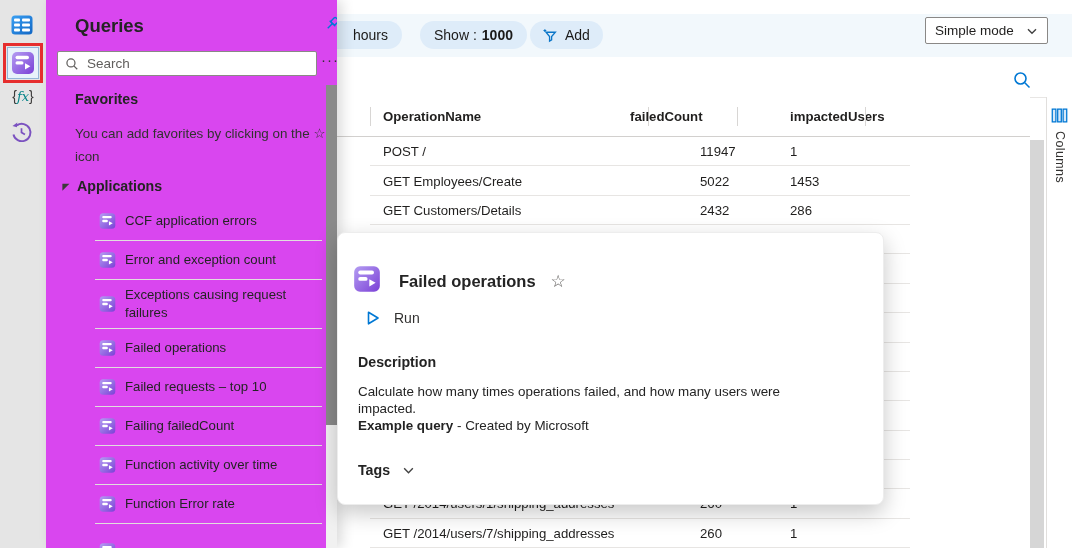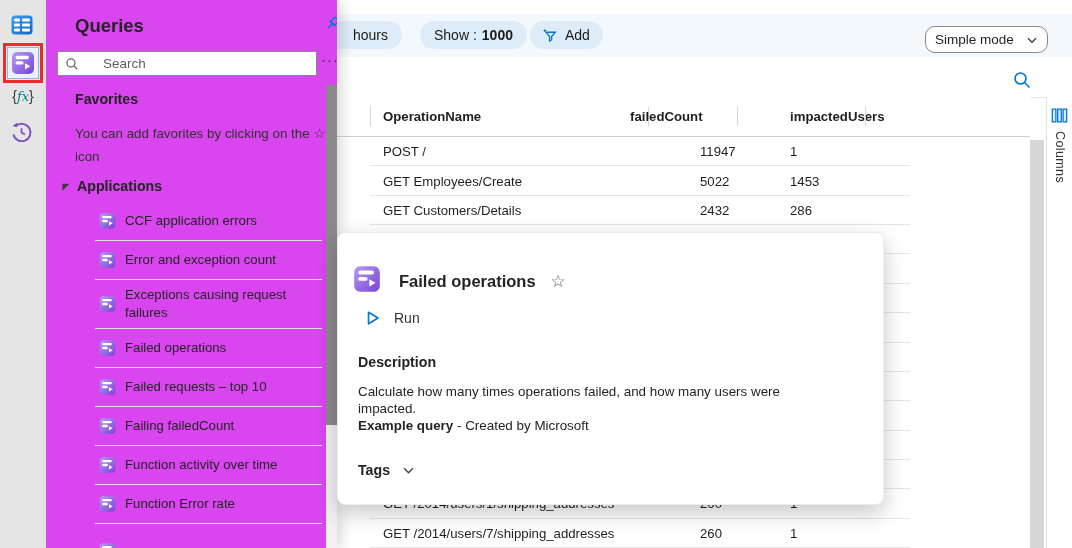--- a/index.html
+++ b/index.html
@@ -10,22 +10,22 @@
   
   .main { position:absolute; inset:0; z-index:1; }
   .topband { position:absolute; left:46px; right:0; top:14px; height:43px; background:#f2f8fc; }
   .pill { position:absolute; top:21px; height:28px; line-height:28px; background:#deecf9; border-radius:14px;
           font-size:14px; color:#1b1a19; display:flex; align-items:center; }
   .pill-time { left:290px; width:112px; justify-content:flex-end; padding-right:14px; }
   .pill-show { left:420px; padding:0 14px; }
   .pill-show b { margin-left:5px; }
   .pill-add { left:530px; padding:0 13px; gap:7px; }
   .mode-btn { position:absolute; left:925px; top:17px; width:123px; height:27px; background:#fff;
-              border:1px solid #8a8886; border-radius:10px; display:flex; align-items:center;
-              padding:0 9px; font-size:13.5px; color:#201f1e; justify-content:space-between;margin-top:9px; }
+              border:1px solid #8a8886; border-radius:2px; display:flex; align-items:center;
+              padding:0 9px; font-size:13.5px; color:#201f1e; justify-content:space-between; }
   .main-search { position:absolute; left:1012px; top:70px; }
 
   .grid-topline { position:absolute; left:340px; right:26px; top:97px; height:1px; background:#e8e6e4; }
   .thead { position:absolute; left:0; right:42px; top:97px; height:40px; background:#fff; border-bottom:1px solid #d2d0ce; }
   .th { position:absolute; top:12px; font-size:13.2px; font-weight:700; color:#201f1e; }
   .th1 { left:383px; } .th2 { left:630px; } .th3 { left:790px; }
   .th-div { position:absolute; top:10px; width:1px; height:19px; background:#d8d6d4; }
   .table { position:absolute; left:0; top:137px; right:0; }
   .t-row { position:relative; height:29.36px; margin-left:370px; width:540px; border-bottom:1px solid #e7e5e3; }
   .t-row span { position:absolute; top:50%; transform:translateY(-50%); font-size:13.2px; color:#201f1e; white-space:nowrap; }
@@ -46,21 +46,21 @@
   .rail-fx { left:7px; top:88px; width:32px; font-size:14px; color:#3b3a39; }
   .rail-fx i { font-family:"DejaVu Serif",serif; font-style:italic; color:#038387; font-size:13px; }
   .rail-history { left:10px; top:121px; }
 
   
   .flyout { position:absolute; left:46px; top:0; width:291px; height:548px; background:#d946ef; z-index:3;
             box-shadow:5px 0 12px rgba(0,0,0,.14); overflow:hidden; }
   .fly-title { position:absolute; left:29px; top:15px; font-size:18.5px; font-weight:700; color:#242424; }
   .pin { position:absolute; left:277px; top:15px; }
   .searchbox { position:absolute; left:11px; top:51px; width:260px; height:25px; border:1px solid #8a8886;
-               border-radius:2px; display:flex; align-items:center; padding:0 7px; gap:24px; background:#fff; }
+               border-radius:2px; display:flex; align-items:center; padding:0 7px; gap:8px; background:#fff; }
   .searchbox input { border:none; outline:none; flex:1; font-size:13.5px; color:#242424; font-family:inherit; }
   .searchbox input::placeholder { color:#605e5c; }
   .more-dots { position:absolute; left:273px; top:49px; width:22px; height:25px; text-align:center;
                font-size:15px; letter-spacing:1px; color:#323130; line-height:22px; }
   .fly-scrolltrack { position:absolute; left:280px; top:85px; bottom:0; width:12px; background:#f1f1f1; }
   .fly-scrollthumb { position:absolute; left:0; top:0; width:12px; height:340px; background:#8a8a8a; }
   .fav-head { position:absolute; left:29px; top:91px; font-size:14.2px; font-weight:700; color:#242424; }
   .fav-hint { position:absolute; left:29px; top:122px; width:252px; font-size:13.4px; line-height:23px; color:#323130; }
   .grp-head { position:absolute; left:14px; top:178px; display:flex; align-items:center; gap:6px; }
   .grp-head .lbl { font-size:14.2px; font-weight:700; color:#242424; }

